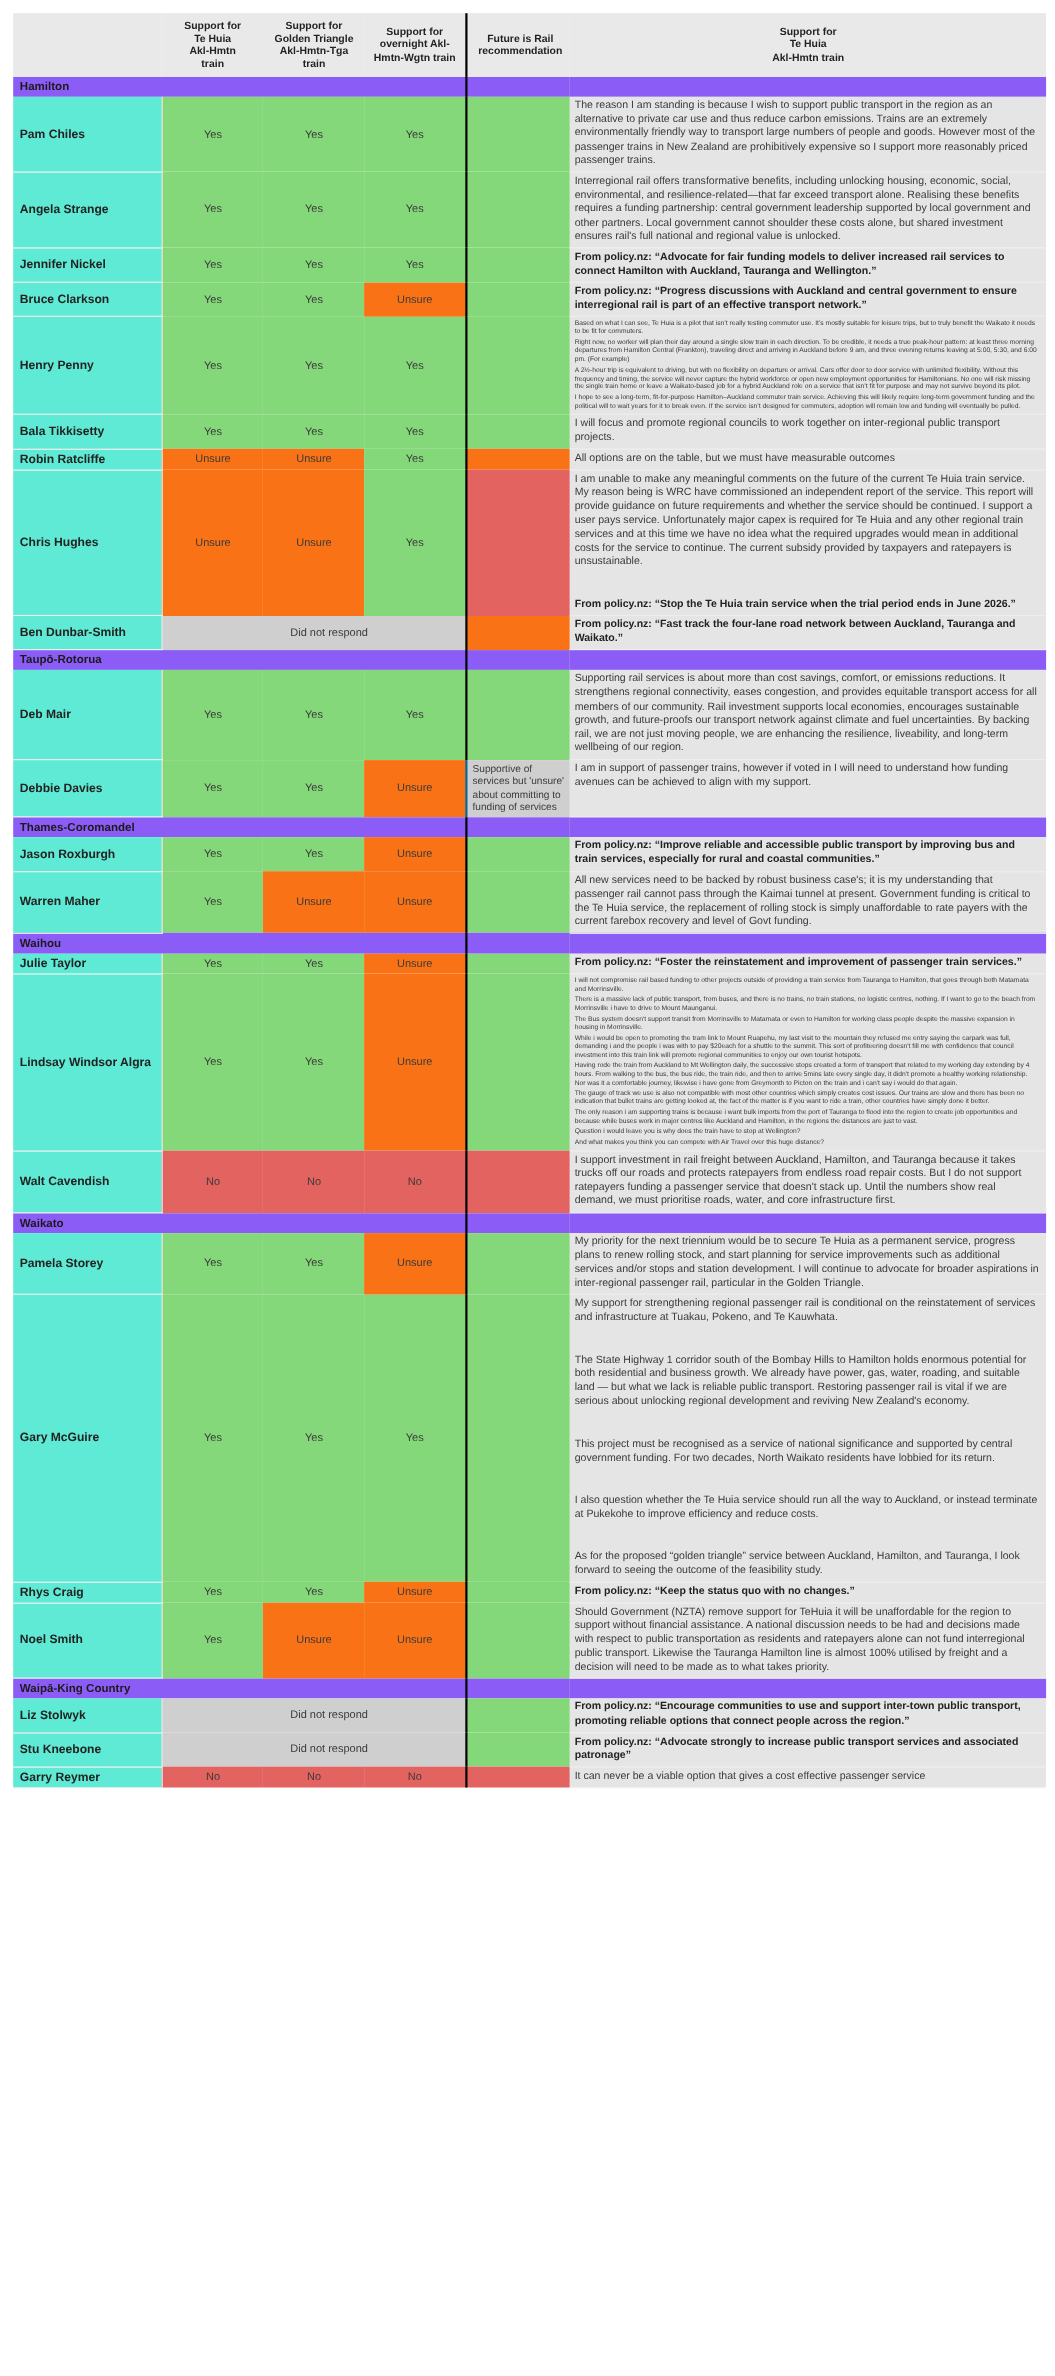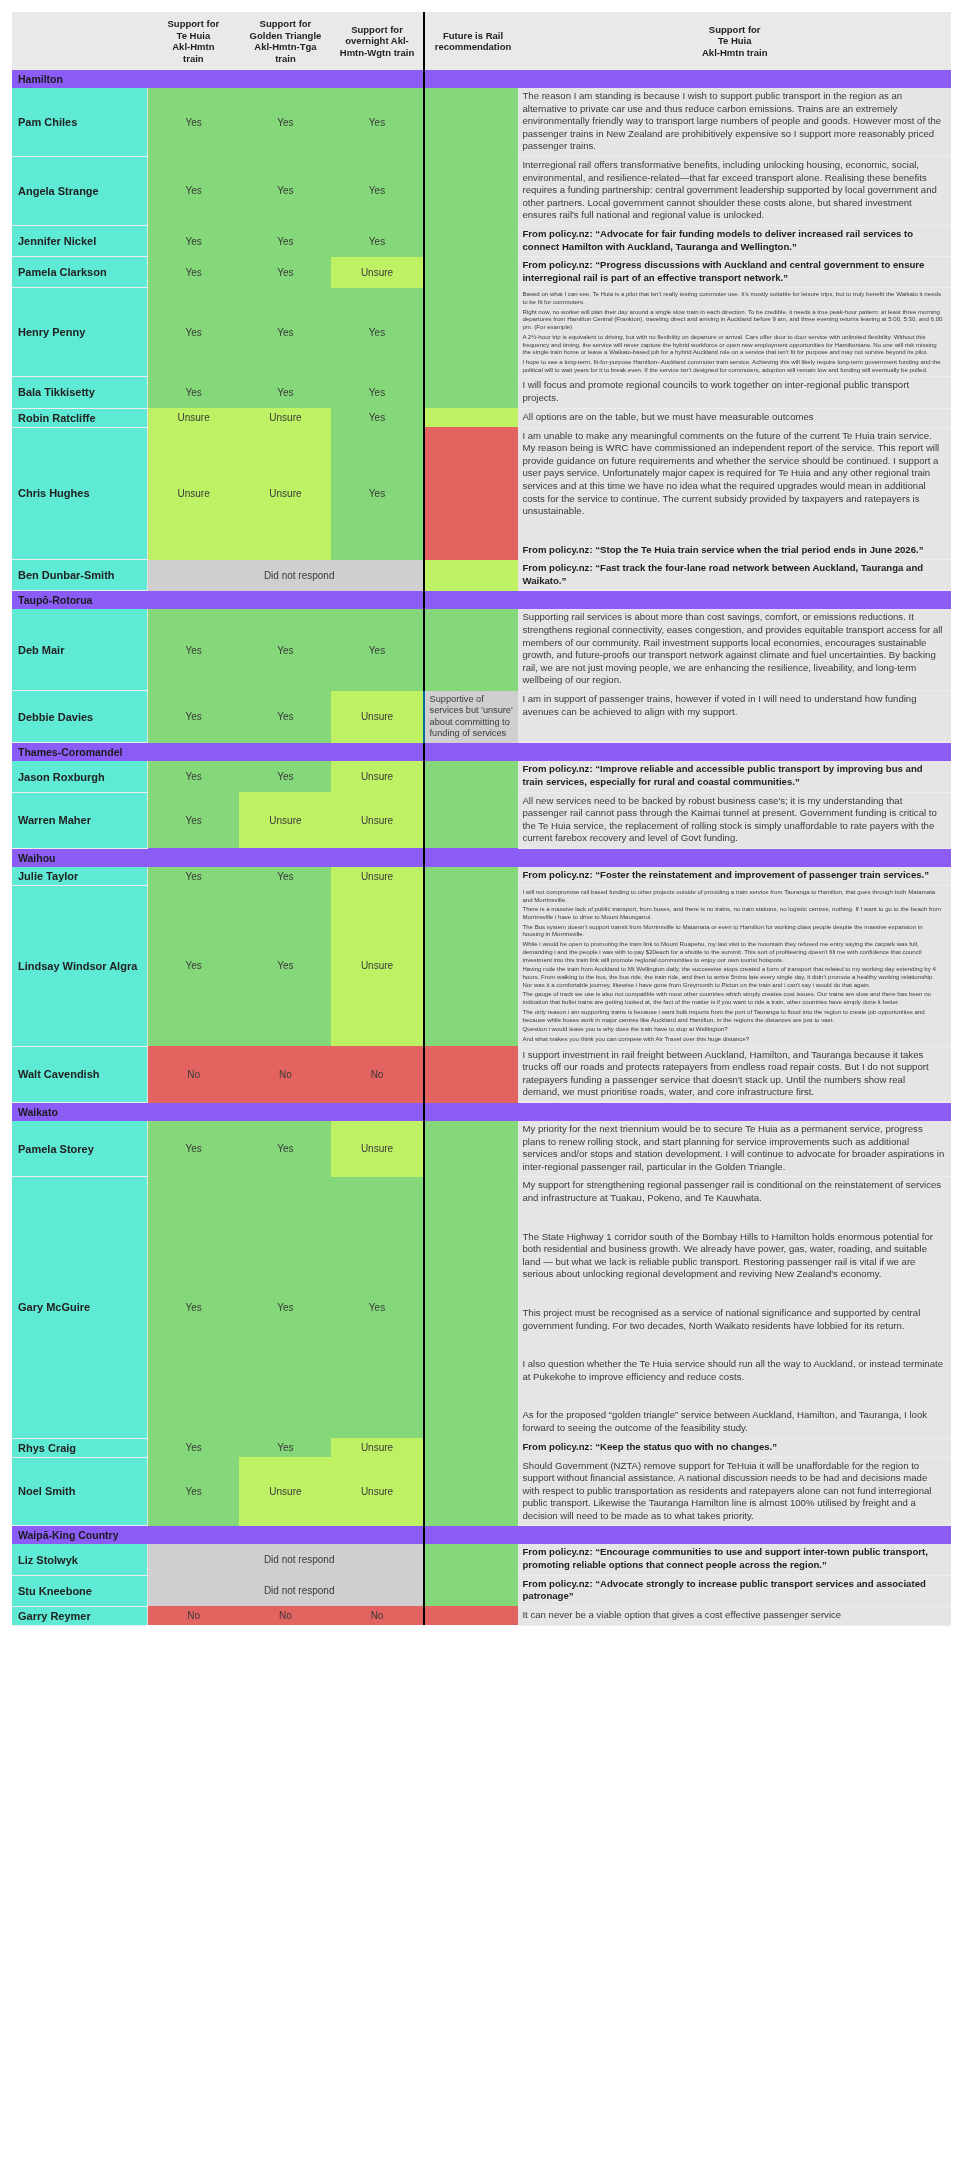--- a/index.html
+++ b/index.html
@@ -76,21 +76,21 @@
   }
   td.com p { margin: 0 0 0 0; }
   td.com p + p { margin-top: 26px; }
   td.com .tiny { font-size: 6.1px; line-height: 7.7px; display:block; }
   td.com .tiny p { margin:0; }
   td.com .tiny p + p { margin-top: 2px; }
   td.com .bold { font-weight: bold; color:#222; }
 
   .y  { background: #85d87a; }
   .n  { background: #e2635f; }
-  .u  { background: #bef264; }
+  .u  { background: #f97316; }
 
   
   tr.region td {
     background: #8b5cf6;
     font-weight: bold;
     font-size: 10.5px;
     color: #1b1b1b;
     padding: 3px 6px;
     border-bottom: none;
     height: 17px;
@@ -192,21 +192,21 @@
           <td class="name">Jennifer Nickel</td>
           <td class="vote y">Yes</td>
           <td class="vote y">Yes</td>
           <td class="vote y">Yes</td>
           <td class="rec y"></td>
           <td class="com">
             <p class="bold">From policy.nz: “Advocate for fair funding models to deliver increased rail services to connect Hamilton with Auckland, Tauranga and Wellington.”</p>
           </td>
         </tr>
         <tr>
-          <td class="name">Pamela Clarkson</td>
+          <td class="name">Bruce Clarkson</td>
           <td class="vote y">Yes</td>
           <td class="vote y">Yes</td>
           <td class="vote u">Unsure</td>
           <td class="rec y"></td>
           <td class="com">
             <p class="bold">From policy.nz: “Progress discussions with Auckland and central government to ensure interregional rail is part of an effective transport network.”</p>
           </td>
         </tr>
         <tr>
           <td class="name">Henry Penny</td>

